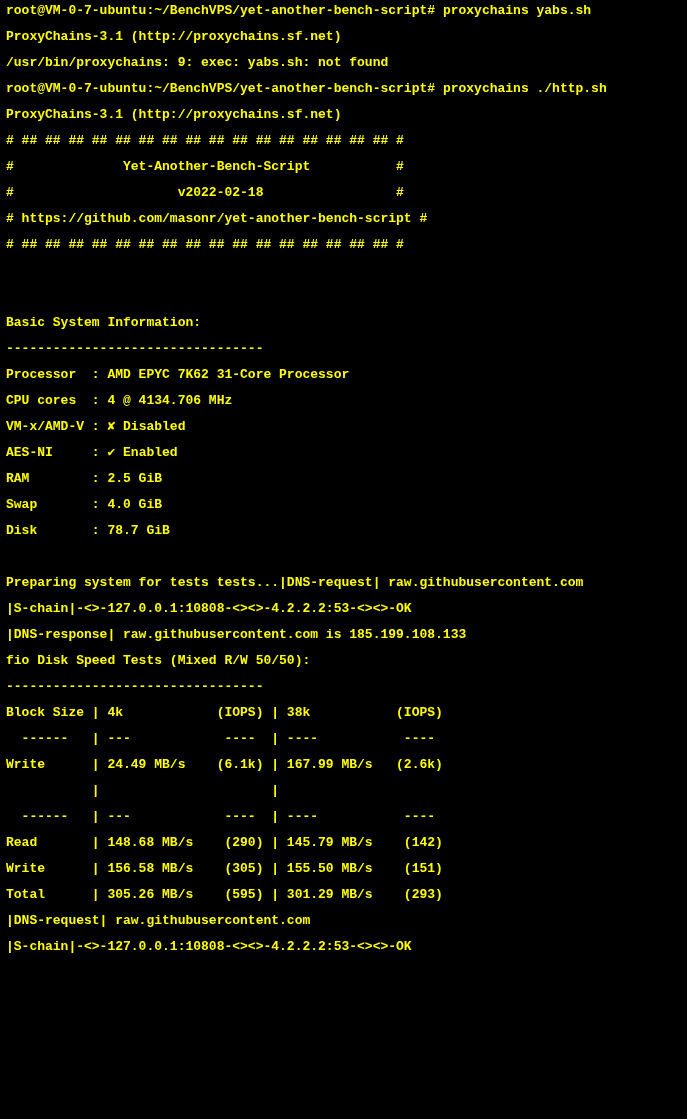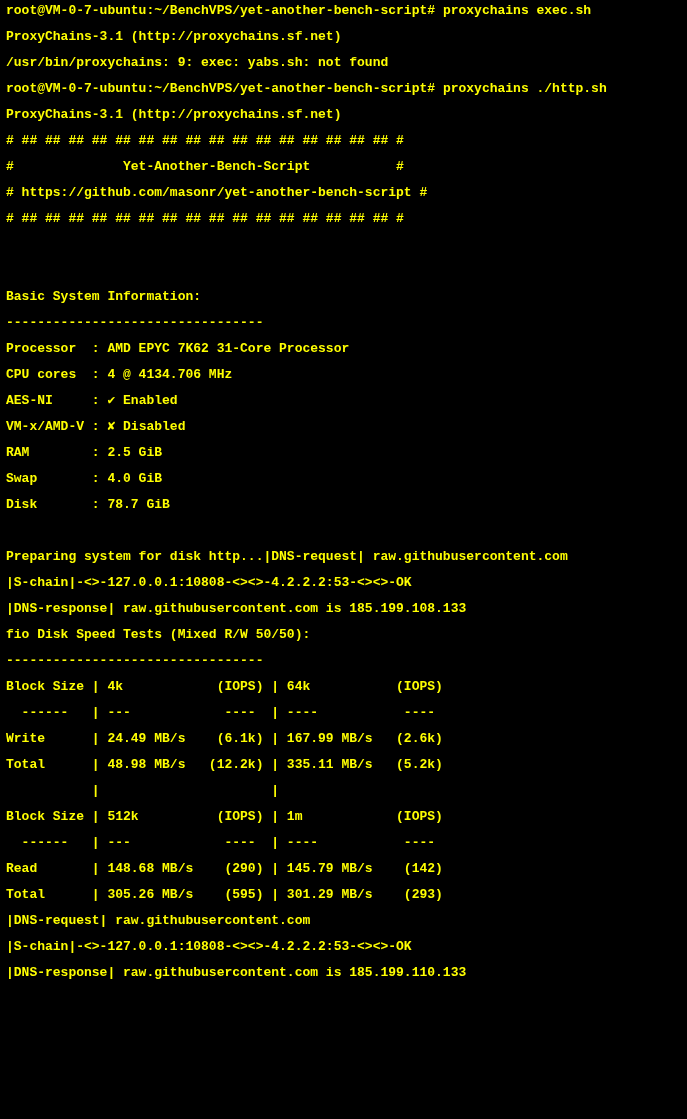--- a/index.html
+++ b/index.html
@@ -2,58 +2,57 @@
 <html><head>
 <meta charset="utf-8">
 <style>
   html,body{margin:0;padding:0;background:#000;color:#ffff00;font-family:"Courier New",monospace;font-size:13px;line-height:1.0;width:687px;font-weight:bold;}
   pre{margin:0;padding:4px 6px;white-space:pre;font-family:inherit;font-size:inherit;line-height:inherit;font-weight:inherit;}
   .line{display:block;}
 </style>
 </head>
 <body>
 
-<pre><span class="line"><span>root@VM-0-7-ubuntu:~/BenchVPS/yet-another-bench-script#</span> <span>proxychains exec.sh</span></span>
+<pre><span class="line"><span>root@VM-0-7-ubuntu:~/BenchVPS/yet-another-bench-script#</span> <span>proxychains yabs.sh</span></span>
 <span class="line">ProxyChains-3.1 (http://proxychains.sf.net)</span>
 <span class="line">/usr/bin/proxychains: 9: exec: yabs.sh: not found</span>
 <span class="line"><span>root@VM-0-7-ubuntu:~/BenchVPS/yet-another-bench-script#</span> <span>proxychains ./http.sh</span></span>
 <span class="line">ProxyChains-3.1 (http://proxychains.sf.net)</span>
 <span class="line"># ## ## ## ## ## ## ## ## ## ## ## ## ## ## ## ## #</span>
 <span class="line">#              Yet-Another-Bench-Script           #</span>
+<span class="line">#                     v2022-02-18                 #</span>
 <span class="line"># https://github.com/masonr/yet-another-bench-script #</span>
 <span class="line"># ## ## ## ## ## ## ## ## ## ## ## ## ## ## ## ## #</span>
 <span class="line"> </span>
 <span class="line"> </span>
 <span class="line">Basic System Information:</span>
 <span class="line">---------------------------------</span>
 <span class="line">Processor  : AMD EPYC 7K62 31-Core Processor</span>
 <span class="line">CPU cores  : 4 @ 4134.706 MHz</span>
+<span class="line">VM-x/AMD-V : ✘ Disabled</span>
 <span class="line">AES-NI     : ✔ Enabled</span>
-<span class="line">VM-x/AMD-V : ✘ Disabled</span>
 <span class="line">RAM        : 2.5 GiB</span>
 <span class="line">Swap       : 4.0 GiB</span>
 <span class="line">Disk       : 78.7 GiB</span>
 <span class="line"> </span>
-<span class="line">Preparing system for disk http...|DNS-request| raw.githubusercontent.com</span>
+<span class="line">Preparing system for tests tests...|DNS-request| raw.githubusercontent.com</span>
 <span class="line">|S-chain|-&lt;&gt;-127.0.0.1:10808-&lt;&gt;&lt;&gt;-4.2.2.2:53-&lt;&gt;&lt;&gt;-OK</span>
 <span class="line">|DNS-response| raw.githubusercontent.com is 185.199.108.133</span>
 <span class="line">fio Disk Speed Tests (Mixed R/W 50/50):</span>
 <span class="line">---------------------------------</span>
-<span class="line">Block Size | 4k            (IOPS) | 64k           (IOPS)</span>
+<span class="line">Block Size | 4k            (IOPS) | 38k           (IOPS)</span>
 <span class="line">  ------   | ---            ----  | ----           ----</span>
 <span class="line">Write      | 24.49 MB/s    (6.1k) | 167.99 MB/s   (2.6k)</span>
-<span class="line">Total      | 48.98 MB/s   (12.2k) | 335.11 MB/s   (5.2k)</span>
 <span class="line">           |                      |</span>
-<span class="line">Block Size | 512k          (IOPS) | 1m            (IOPS)</span>
 <span class="line">  ------   | ---            ----  | ----           ----</span>
 <span class="line">Read       | 148.68 MB/s    (290) | 145.79 MB/s    (142)</span>
+<span class="line">Write      | 156.58 MB/s    (305) | 155.50 MB/s    (151)</span>
 <span class="line">Total      | 305.26 MB/s    (595) | 301.29 MB/s    (293)</span>
 <span class="line">|DNS-request| raw.githubusercontent.com</span>
 <span class="line">|S-chain|-&lt;&gt;-127.0.0.1:10808-&lt;&gt;&lt;&gt;-4.2.2.2:53-&lt;&gt;&lt;&gt;-OK</span>
-<span class="line">|DNS-response| raw.githubusercontent.com is 185.199.110.133</span>
 
 
 
 
 
 
 
 
 
 

